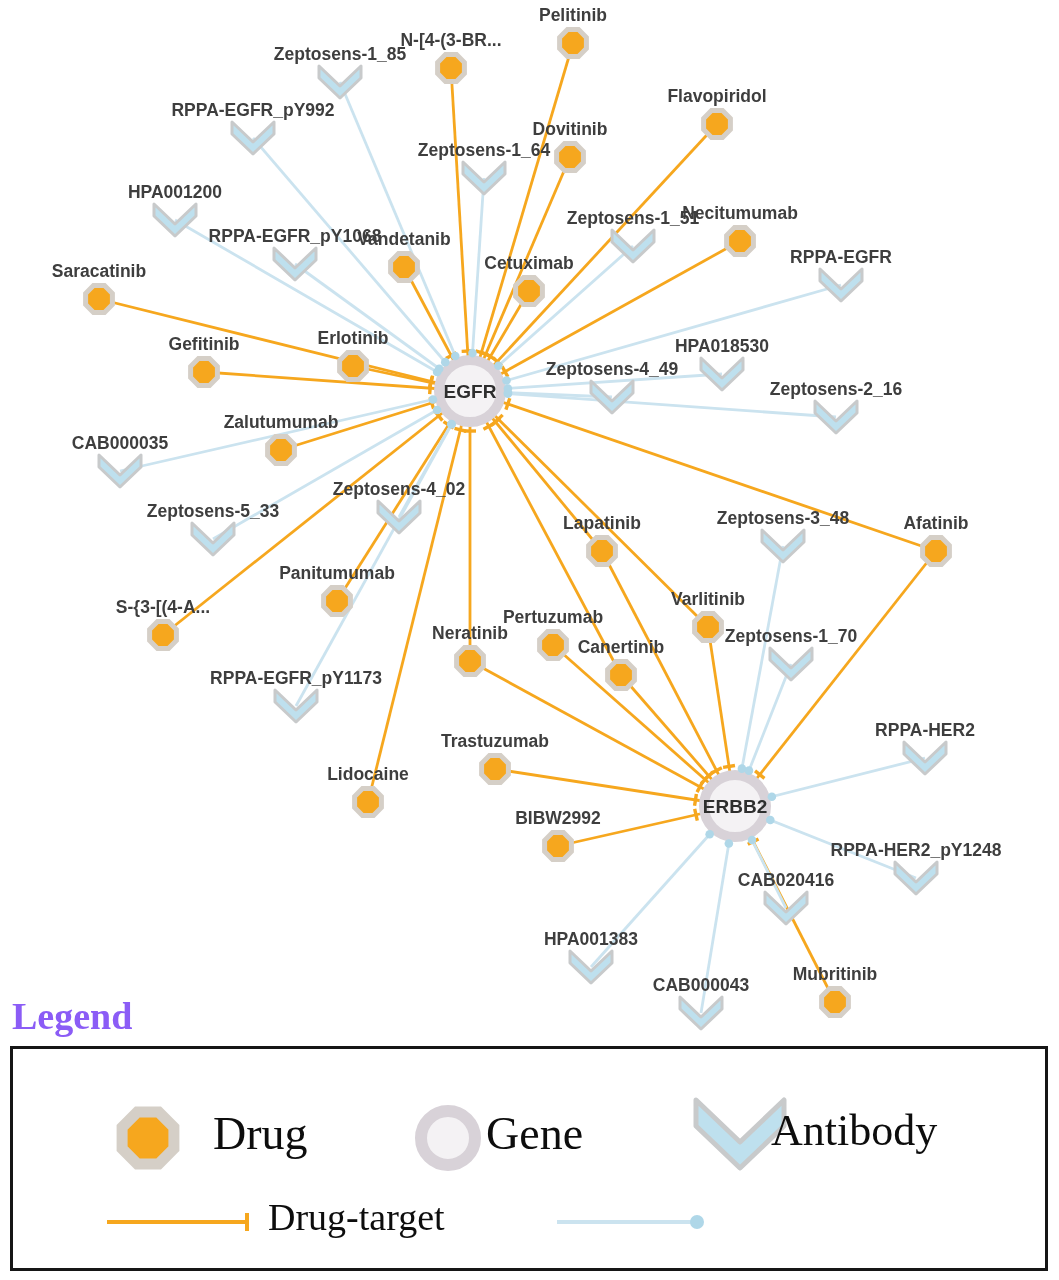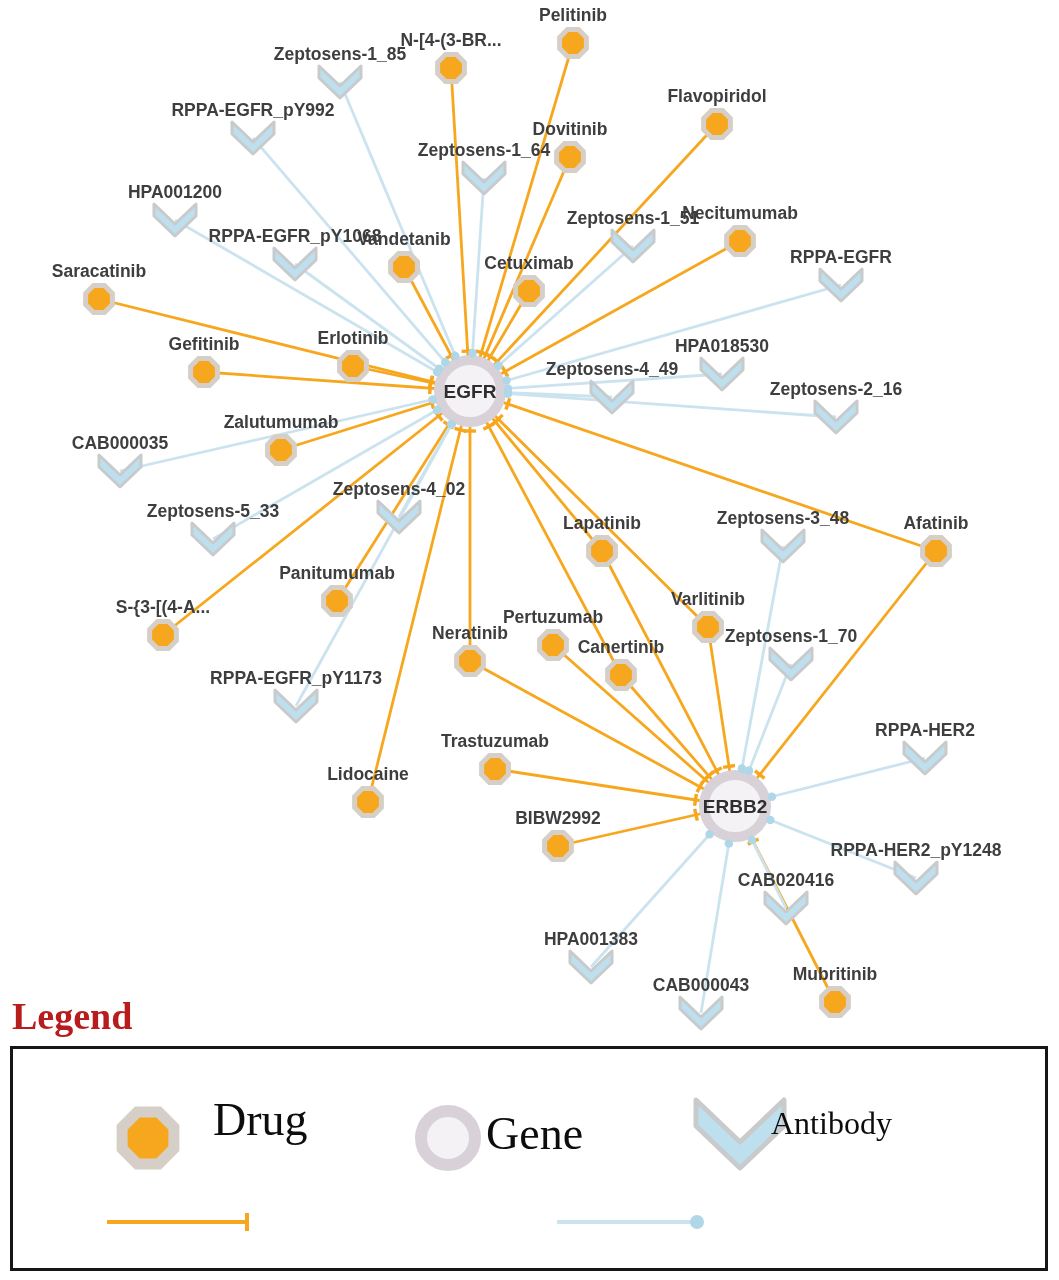--- a/index.html
+++ b/index.html
@@ -5,36 +5,36 @@
   html,body{margin:0;padding:0;}
   body{
     width:1059px;height:1280px;position:relative;background:#ffffff;
     font-family:"Liberation Sans",sans-serif;overflow:hidden;
   }
   #net{position:absolute;left:0;top:0;z-index:1;}
   .node-label{font-family:"Liberation Sans",sans-serif;font-weight:700;font-size:17.5px;fill:#3E3E3E;}
   .gene-label{font-size:19px;fill:#2E2E2E;}
   .legend-title{
     position:absolute;left:12px;top:994px;z-index:2;
-    font-family:"Liberation Serif",serif;font-weight:700;font-size:38px;color:#b91c1c;
+    font-family:"Liberation Serif",serif;font-weight:700;font-size:38px;color:#8b5cf6;
   }
   .legend-box{
     position:absolute;left:10px;top:1046px;width:1032px;height:219px;z-index:2;
     border:3px solid #161616;background:#ffffff;
   }
   .legend-box svg{position:absolute;overflow:visible;}
   .lg-drug{left:89px;top:43px;}
   .lg-gene{left:393px;top:47px;}
   .lg-anti{left:677px;top:45px;}
   .lg-edge-drug{left:84px;top:160px;}
   .lg-edge-anti{left:534px;top:160px;}
   .lg-label{position:absolute;font-family:"Liberation Serif",serif;font-size:46px;color:#0d0d0d;white-space:nowrap;}
-  .lg-label-drug{left:200px;top:44px;text-align:center;}
+  .lg-label-drug{left:200px;top:58px;text-align:center;}
   .lg-label-gene{left:473px;top:58px;}
-  .lg-label-anti{left:758px;top:56px;font-size:32px;}
+  .lg-label-anti{left:758px;top:56px;font-size:44px;}
   .lg-elabel{position:absolute;font-family:"Liberation Serif",serif;font-size:38px;color:#0d0d0d;white-space:nowrap;}
   .lg-elabel-drug{left:255px;top:146px;}
   .lg-elabel-anti{left:700px;top:146px;}
   .drug-poly{fill:#F6A71E;stroke:#D5CFC7;stroke-width:11;}
   .gene-circ{fill:#F4F2F4;stroke:#D8D2D8;stroke-width:12;}
   .anti-poly{fill:#BEE0EE;stroke:#C8CACB;stroke-width:5;stroke-linejoin:round;}
   .e-drug{stroke:#F6A71E;stroke-width:4;}
   .e-anti{stroke:#CBE3EF;stroke-width:4;}
   .e-anti-dot{fill:#AFD7E8;}
 </style>
@@ -257,18 +257,19 @@
 
   <svg class="lg-anti" width="100" height="86">
     <polygon class="anti-poly" points="6,6 50,48 94,6 94,32 50,74 6,32"></polygon>
   </svg>
   <span class="lg-label lg-label-anti">Antibody</span>
 
   <svg class="lg-edge-drug" width="170" height="26">
     <line class="e-drug" x1="10" y1="13" x2="150" y2="13"></line>
     <line class="e-drug" x1="150" y1="4" x2="150" y2="22"></line>
   </svg>
+  <span class="lg-elabel lg-elabel-drug">Drug-target</span>
 
   <svg class="lg-edge-anti" width="170" height="26">
     <line class="e-anti" x1="10" y1="13" x2="148" y2="13"></line>
     <circle class="e-anti-dot" cx="150" cy="13" r="7"></circle>
   </svg>
 </div>
 
 </body></html>

